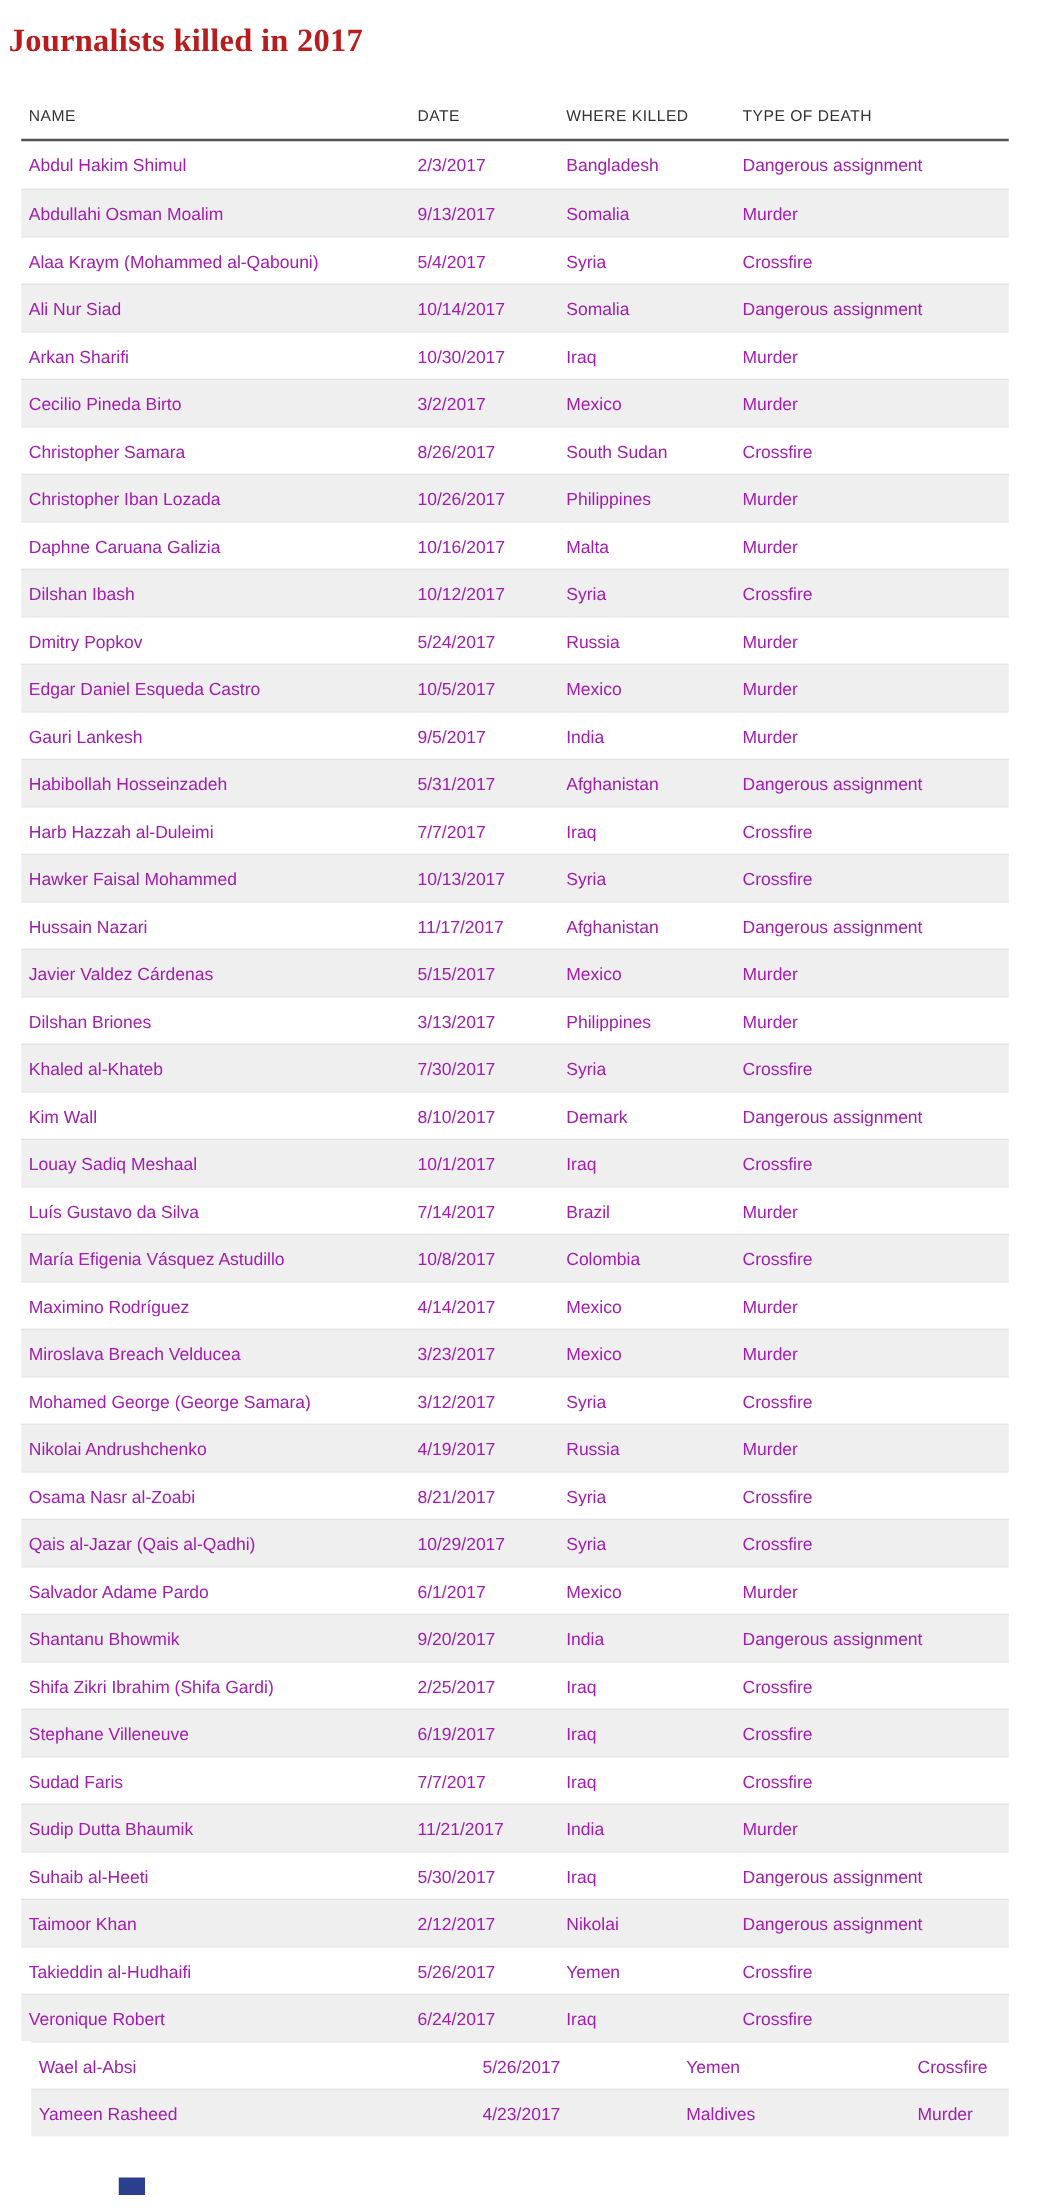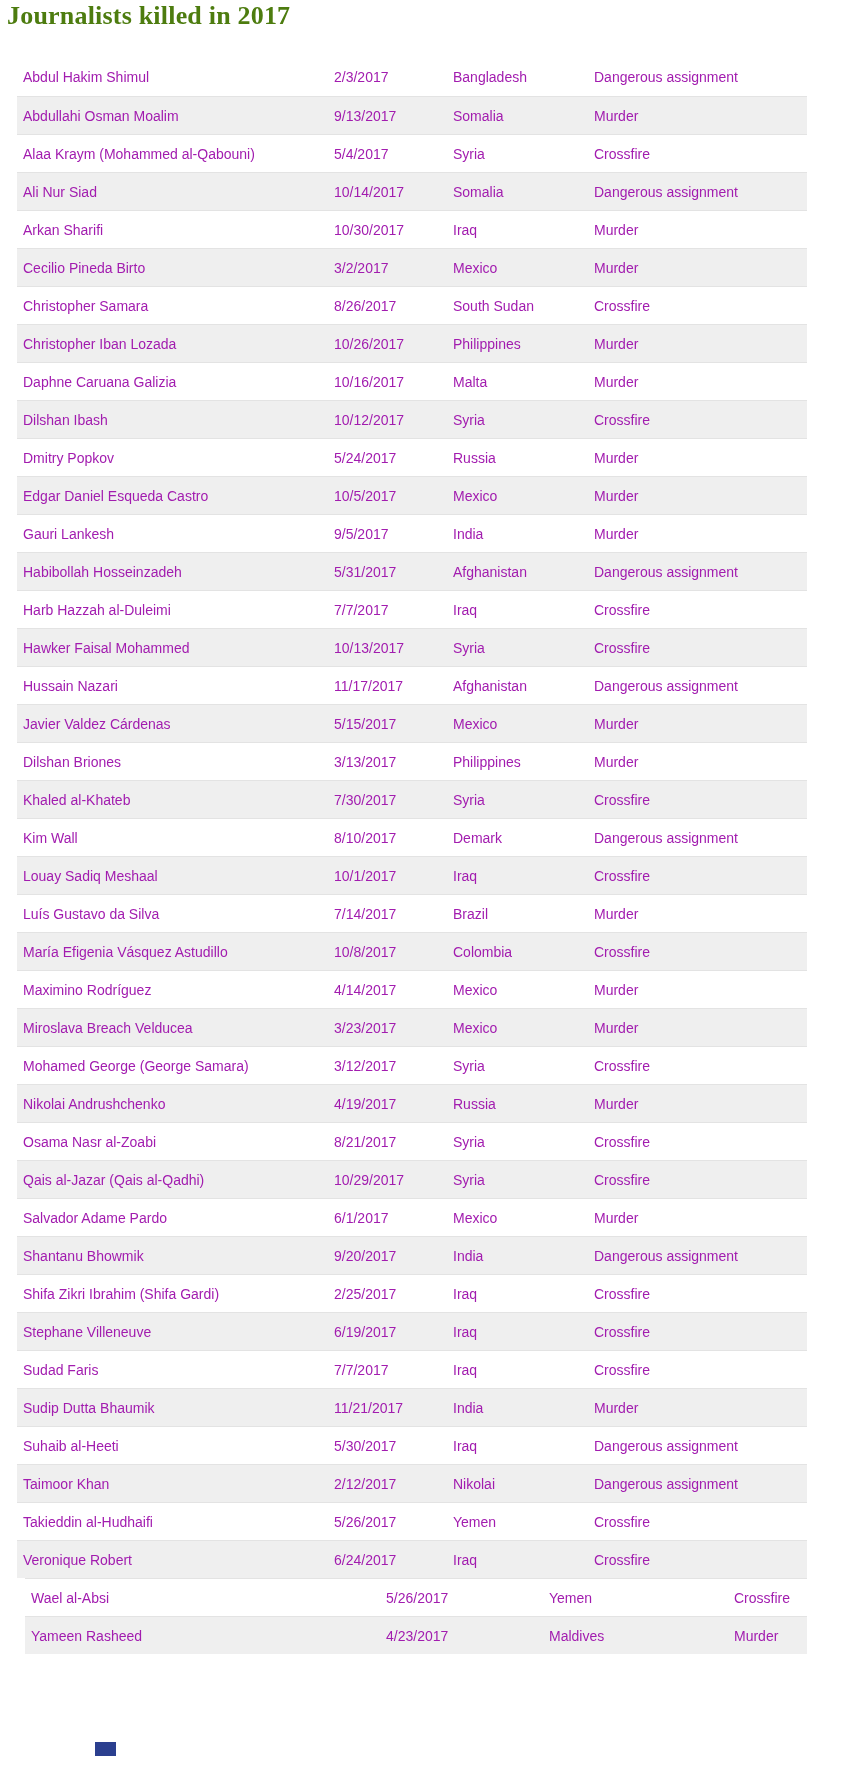--- a/index.html
+++ b/index.html
@@ -6,26 +6,26 @@
   .page {
     position: relative;
     width: 844px;
     height: 1768px;
     background: #ffffff;
     overflow: hidden;
     font-family: "Liberation Sans", sans-serif;
   }
   .page-title {
     margin: 0;
-    padding: 1px 0 0 7px;
+    padding: 18px 0 0 7px;
     font-family: "Liberation Serif", "DejaVu Serif", serif;
     font-weight: 700;
     font-size: 26px;
     line-height: 30px;
-    color: #4d7c0f;
+    color: #b91c1c;
     letter-spacing: 0.2px;
   }
   .table {
     margin: 27px 0 0 17px;
     width: 790px;
   }
   .thead, .trow {
     display: grid;
     grid-template-columns: 311px 119px 141px 1fr;
     align-items: center;
@@ -63,20 +63,26 @@
 </style>
 </head>
 <body>
 
 <div class="page">
 
   <h1 class="page-title">Journalists killed in 2017</h1>
 
   <div class="table">
 
+    <div class="thead">
+      <span class="th">NAME</span>
+      <span class="th">DATE</span>
+      <span class="th">WHERE KILLED</span>
+      <span class="th">TYPE OF DEATH</span>
+    </div>
 
     <div>
         <div class="trow">
     <span class="cell">Abdul Hakim Shimul</span>
     <span class="cell">2/3/2017</span>
     <span class="cell">Bangladesh</span>
     <span class="cell">Dangerous assignment</span>
   </div>
         <div class="trow alt">
     <span class="cell">Abdullahi Osman Moalim</span>

